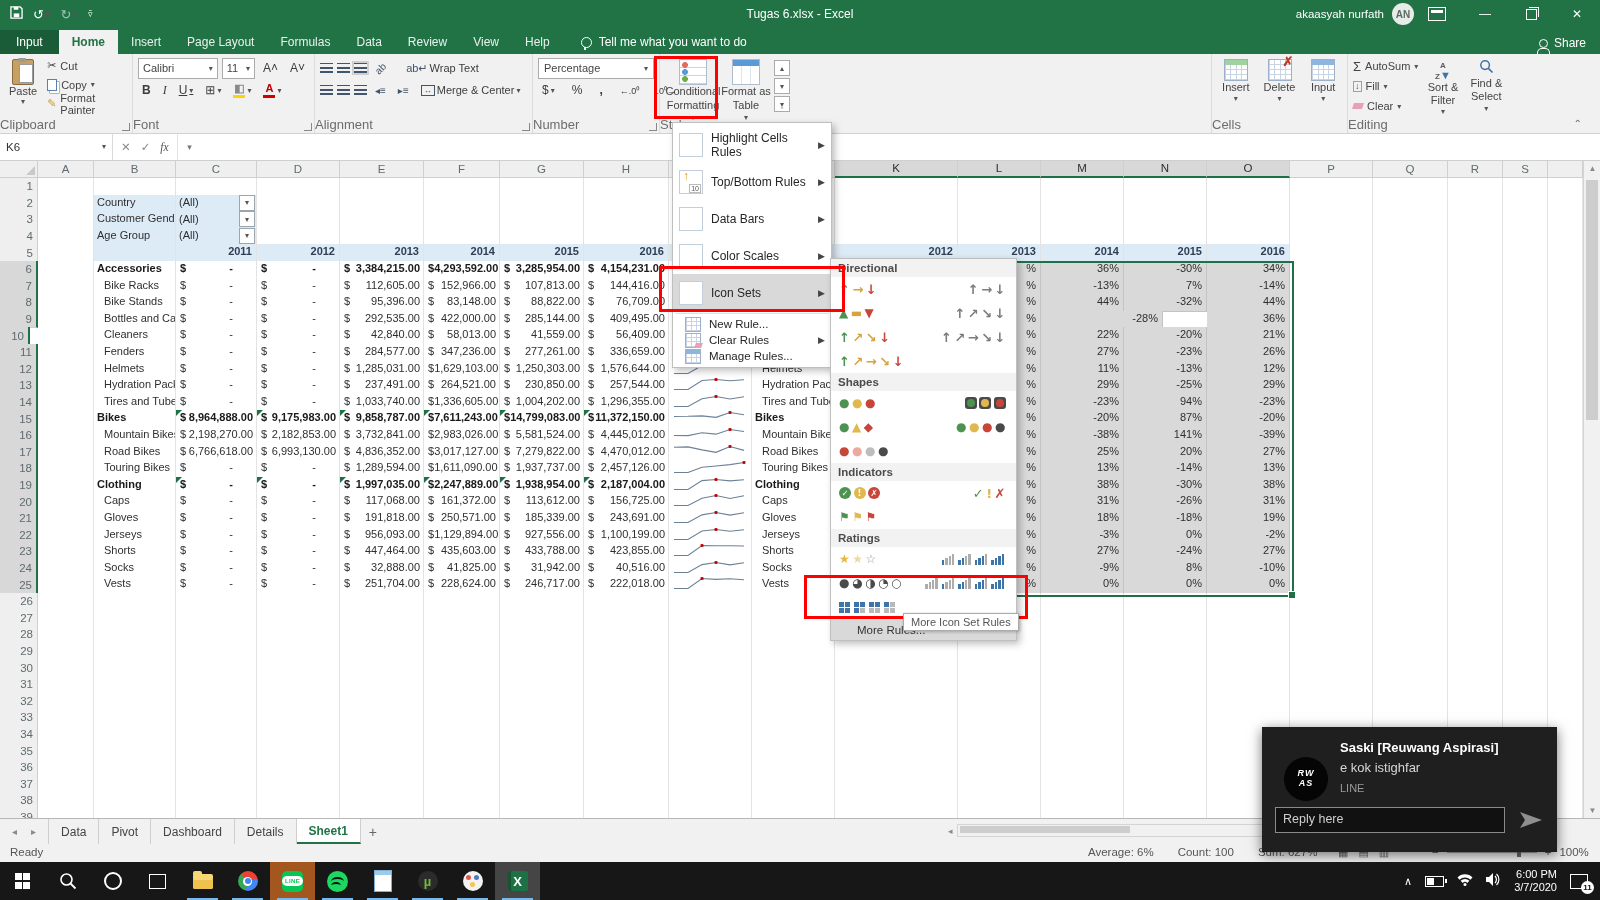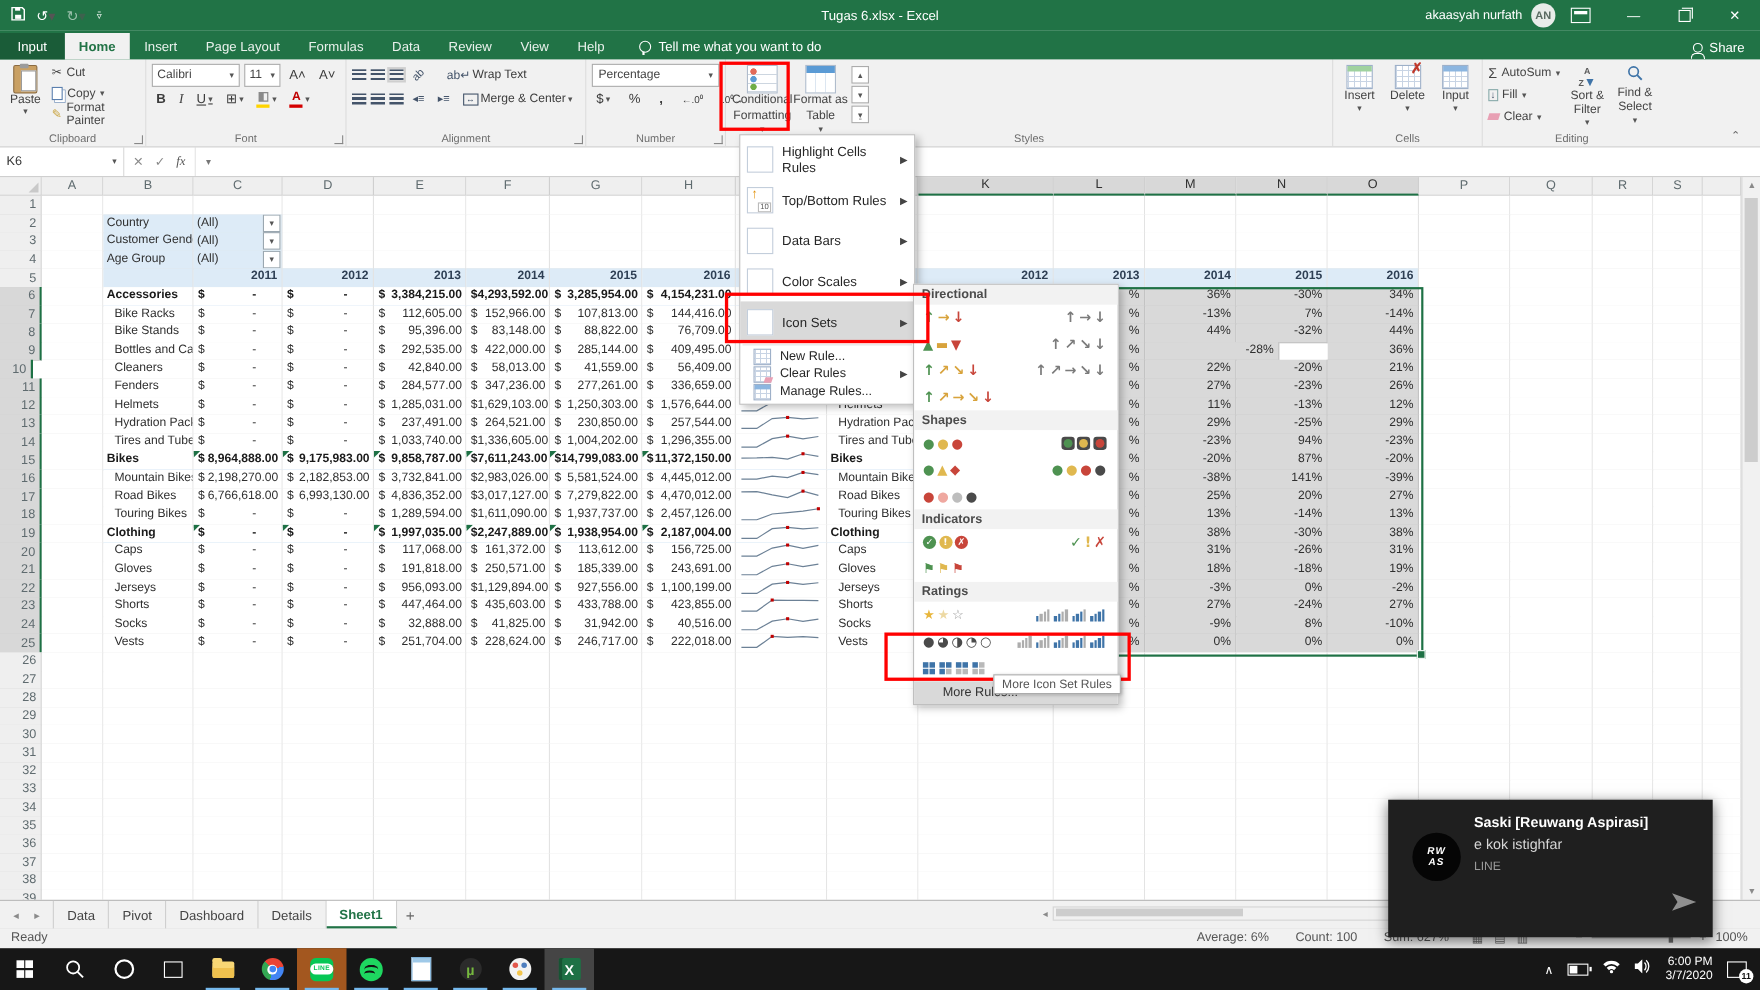--- a/index.html
+++ b/index.html
@@ -32,21 +32,21 @@
   .bulb{width:9px;height:9px;border:1.4px solid #fff;border-radius:50%;position:relative;}
   .bulb::after{content:"";position:absolute;left:2.5px;top:9px;width:2px;height:3px;background:#fff;}
   .share{position:absolute;right:14px;bottom:4px;display:flex;align-items:center;gap:6px;color:#fff;font-size:12px;}
   .person{width:7px;height:7px;border:1.4px solid #fff;border-radius:50%;position:relative;}
   .person::after{content:"";position:absolute;left:-3px;top:8px;width:11px;height:5px;border:1.4px solid #fff;border-bottom:none;border-radius:5px 5px 0 0;}
 
   
   .ribbon{position:absolute;left:0;top:54px;width:1600px;height:79px;background:#f1f1f1;
           border-bottom:1px solid #d2d2d2;display:flex;font-size:11px;color:#444;z-index:10;}
   .grp{position:relative;height:79px;border-right:1px solid #dcdcdc;padding:3px 5px 0 5px;box-sizing:border-box;flex:none;}
-  .glabel{position:absolute;bottom:1px;left:0;right:0;text-align:center;font-size:10px;color:#6d6d6d;}
+  .glabel{position:absolute;bottom:1px;left:0;right:0;font-size:13px;color:#6d6d6d;}
   .dlg{position:absolute;right:2px;bottom:2px;width:7px;height:7px;border-right:1.4px solid #888;border-bottom:1.4px solid #888;}
   .vshim{display:flex;flex-direction:column;gap:2px;}
   .rowline{display:flex;align-items:center;gap:4px;height:22px;}
   .ddv{font-size:8px;color:#555;}
   .bigbtn{display:flex;flex-direction:column;align-items:center;justify-content:flex-start;padding:2px 4px;}
   .paste-ic{width:20px;height:24px;background:#c9a063;border:1px solid #8a6b42;border-radius:2px;position:relative;}
   .paste-ic::before{content:"";position:absolute;left:5px;top:-2px;width:8px;height:4px;background:#9b9b9b;border-radius:1px;}
   .paste-ic::after{content:"";position:absolute;left:6px;top:4px;width:12px;height:17px;background:#fff;border:1px solid #9b9b9b;}
   .smbtn{display:flex;align-items:center;gap:4px;height:17px;font-size:11px;color:#444;}
   .copy-ic{width:8px;height:10px;border:1px solid #5b7fae;background:#fff;box-shadow:2.5px 2.5px 0 -.5px #fff,2.5px 2.5px 0 0 #5b7fae;}
@@ -2069,20 +2069,21 @@
   </div>
 
   <div class="notif">
     <div class="n-av">
       <span>RW</span>
         <span>AS</span>
     </div>
     <div class="n-title">Saski [Reuwang Aspirasi]</div>
     <div class="n-msg">e kok istighfar</div>
     <div class="n-app">LINE</div>
+    <div class="n-reply">Reply here</div>
     <div class="n-send">
       <svg width="24" height="18" viewBox="0 0 24 18">
           <path d="M1 1 L23 9 L1 17 L6 9 Z" fill="#8f8f8f"></path>
         </svg>
     </div>
   </div>
 
   <div class="taskbar" id="taskbar">
       <div class="tk">
         <span class="winlogo">

